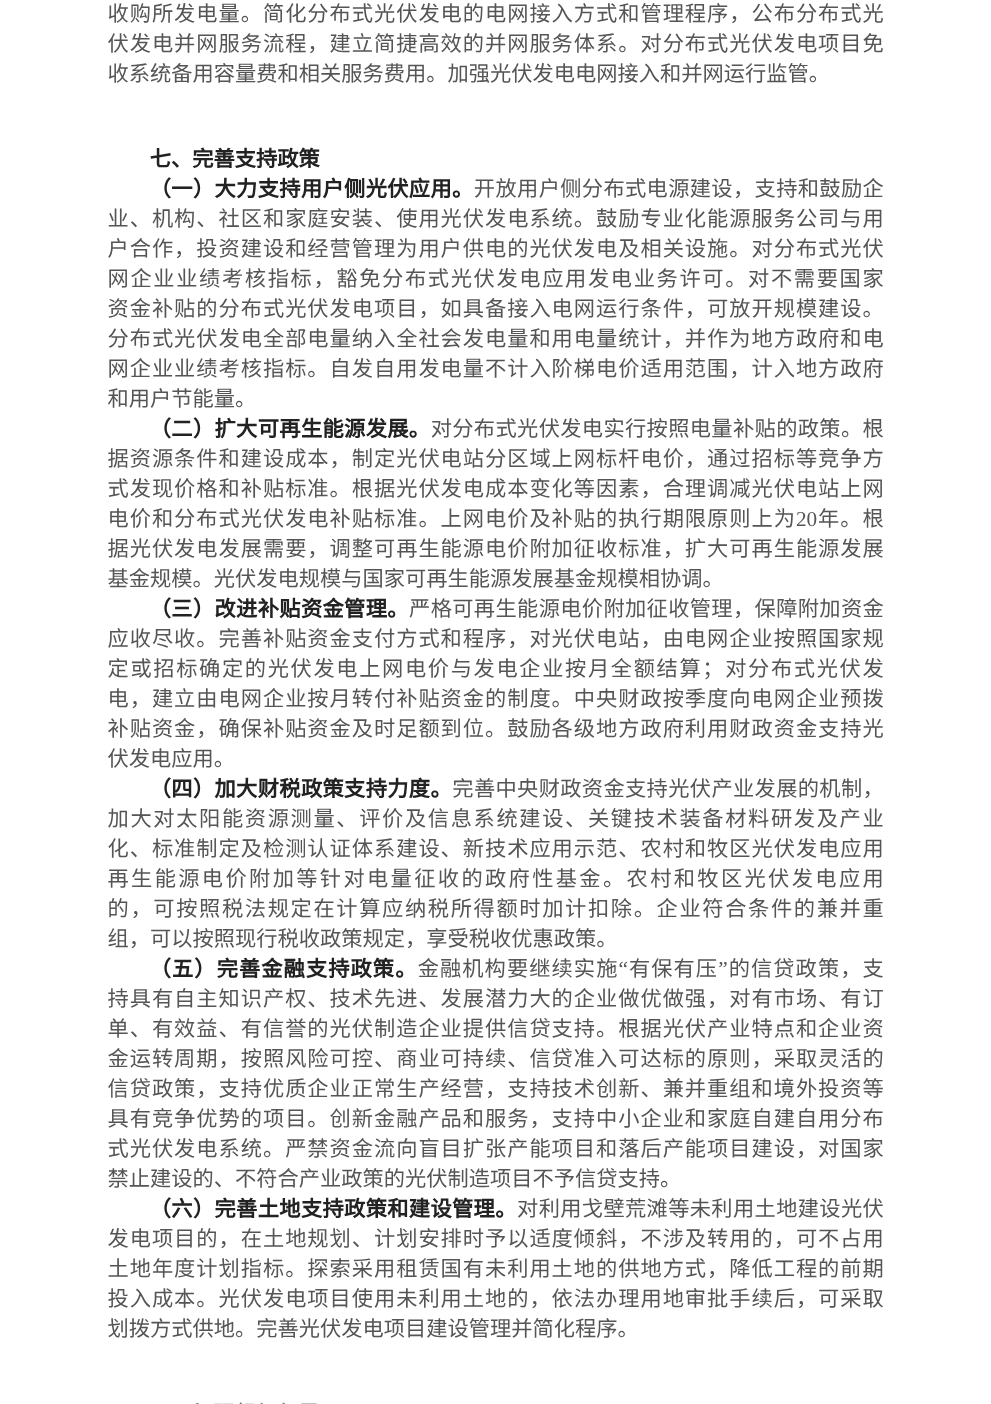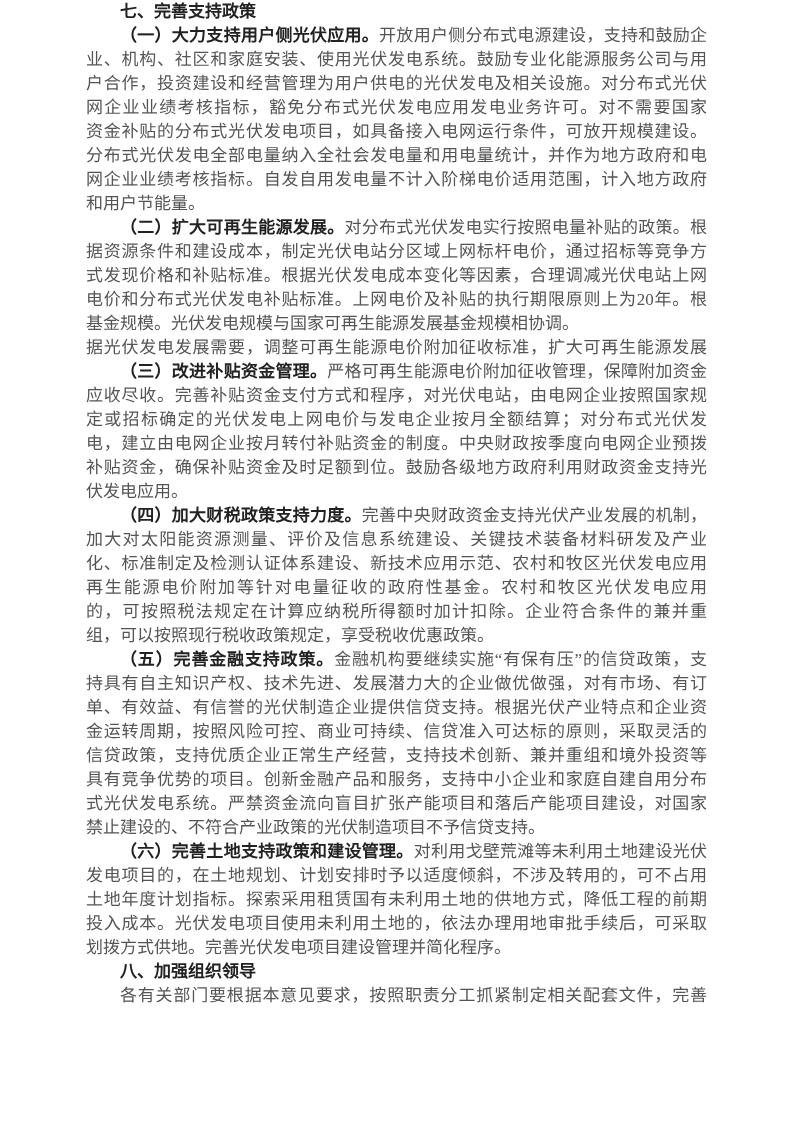--- a/index.html
+++ b/index.html
@@ -36,52 +36,58 @@
   }
   .line.indent {
     padding-left: 34px; 
   }
   .heading .line {
     font-family: "Liberation Sans", "DejaVu Sans", sans-serif;
     font-weight: 700;
     color: var(--bold-color, #222222);
     text-align: left;
     text-align-last: left;
+    margin-top: 44px;
   }
   .lead {
     font-family: Liberation Serif, serif;
     font-weight: 700;
     color: var(--bold-color, #222222);
   }
 </style>
 </head>
 <body>
 
 <div class="page">
   <div class="doc">
+      <div class="block paragraph">
+        <div class="line full">收购所发电量。简化分布式光伏发电的电网接入方式和管理程序，公布分布式光</div>
+        <div class="line full">伏发电并网服务流程，建立简捷高效的并网服务体系。对分布式光伏发电项目免</div>
+        <div class="line">收系统备用容量费和相关服务费用。加强光伏发电电网接入和并网运行监管。</div>
+      </div>
       <div class="block heading">
         <div class="line indent">七、完善支持政策</div>
       </div>
       <div class="block paragraph">
         <div class="line full indent"><span class="lead">（一）大力支持用户侧光伏应用。</span><span>开放用户侧分布式电源建设，支持和鼓励企</span></div>
         <div class="line full">业、机构、社区和家庭安装、使用光伏发电系统。鼓励专业化能源服务公司与用</div>
         <div class="line full">户合作，投资建设和经营管理为用户供电的光伏发电及相关设施。对分布式光伏</div>
         <div class="line full">网企业业绩考核指标，豁免分布式光伏发电应用发电业务许可。对不需要国家</div>
         <div class="line full">资金补贴的分布式光伏发电项目，如具备接入电网运行条件，可放开规模建设。</div>
         <div class="line full">分布式光伏发电全部电量纳入全社会发电量和用电量统计，并作为地方政府和电</div>
         <div class="line full">网企业业绩考核指标。自发自用发电量不计入阶梯电价适用范围，计入地方政府</div>
         <div class="line">和用户节能量。</div>
       </div>
       <div class="block paragraph">
         <div class="line full indent"><span class="lead">（二）扩大可再生能源发展。</span><span>对分布式光伏发电实行按照电量补贴的政策。根</span></div>
         <div class="line full">据资源条件和建设成本，制定光伏电站分区域上网标杆电价，通过招标等竞争方</div>
         <div class="line full">式发现价格和补贴标准。根据光伏发电成本变化等因素，合理调减光伏电站上网</div>
         <div class="line full">电价和分布式光伏发电补贴标准。上网电价及补贴的执行期限原则上为20年。根</div>
+        <div class="line full">据光伏发电发展需要，调整可再生能源电价附加征收标准，扩大可再生能源发展</div>
         <div class="line">基金规模。光伏发电规模与国家可再生能源发展基金规模相协调。</div>
-        <div class="line full">据光伏发电发展需要，调整可再生能源电价附加征收标准，扩大可再生能源发展</div>
       </div>
       <div class="block paragraph">
         <div class="line full indent"><span class="lead">（三）改进补贴资金管理。</span><span>严格可再生能源电价附加征收管理，保障附加资金</span></div>
         <div class="line full">应收尽收。完善补贴资金支付方式和程序，对光伏电站，由电网企业按照国家规</div>
         <div class="line full">定或招标确定的光伏发电上网电价与发电企业按月全额结算；对分布式光伏发</div>
         <div class="line full">电，建立由电网企业按月转付补贴资金的制度。中央财政按季度向电网企业预拨</div>
         <div class="line full">补贴资金，确保补贴资金及时足额到位。鼓励各级地方政府利用财政资金支持光</div>
         <div class="line">伏发电应用。</div>
       </div>
       <div class="block paragraph">

